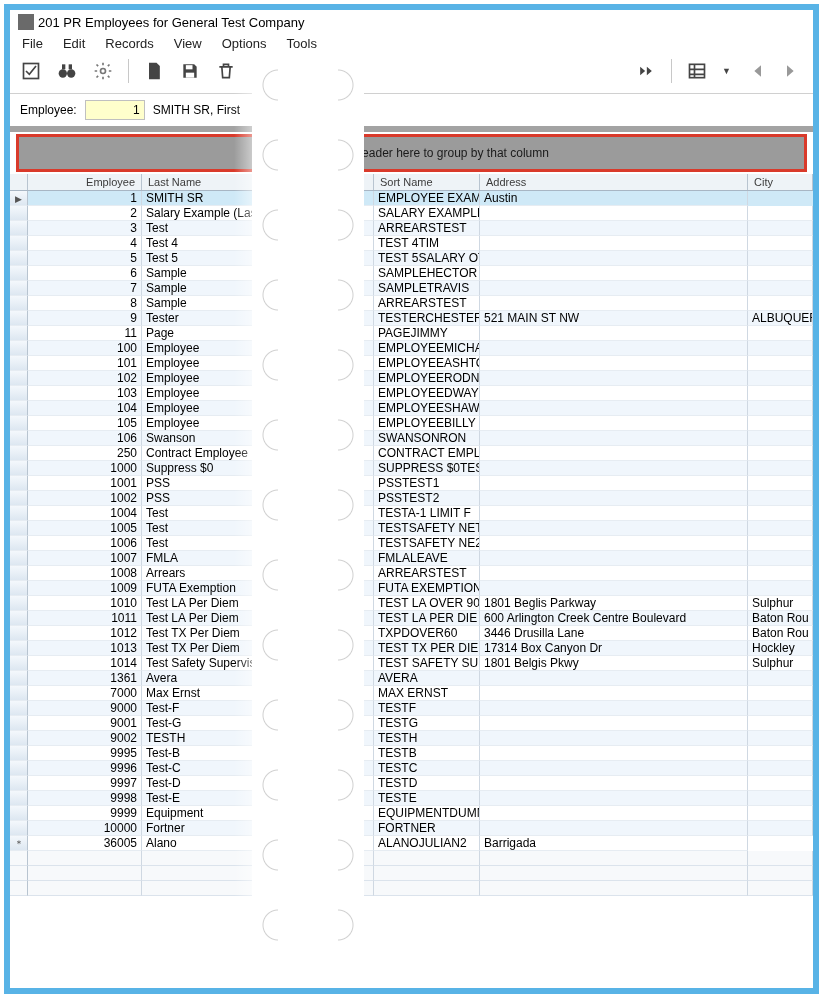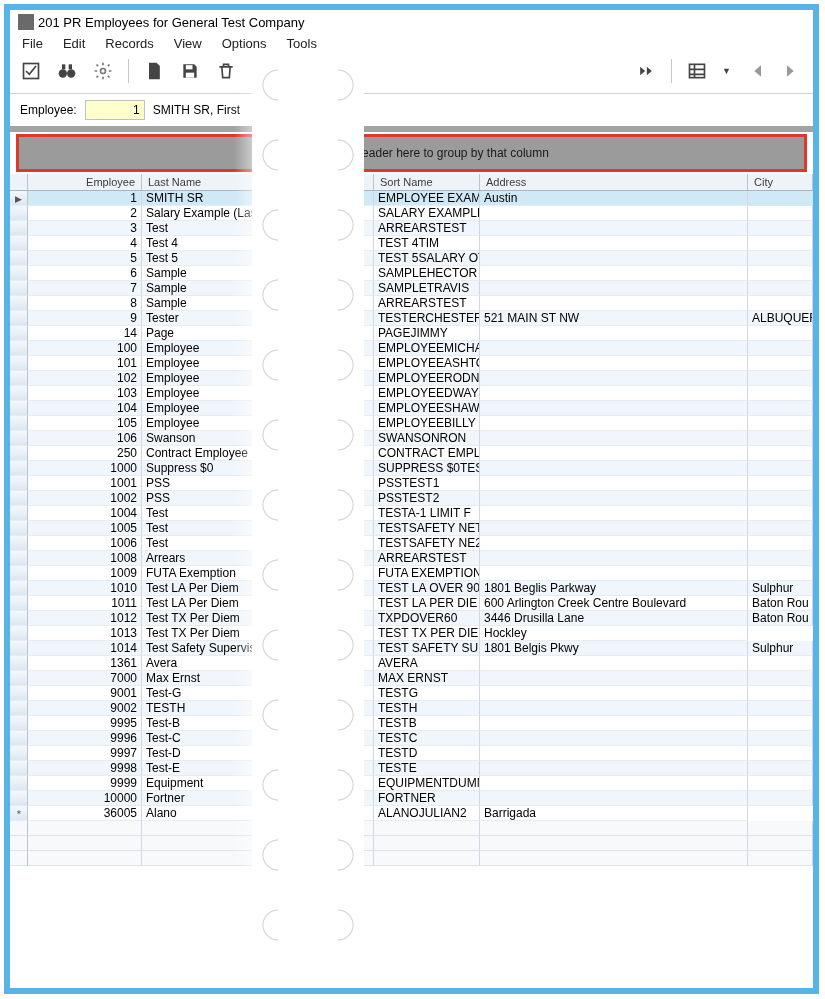--- a/index.html
+++ b/index.html
@@ -341,21 +341,21 @@
         <div class="rowhandle"></div>
         <div class="cell-emp">9</div>
         <div>Tester</div>
         <div></div>
         <div>TESTERCHESTER</div>
         <div>521 MAIN ST NW</div>
         <div>ALBUQUER</div>
       </div>
       <div class="grid-row">
         <div class="rowhandle"></div>
-        <div class="cell-emp">14</div>
+        <div class="cell-emp">11</div>
         <div>Page</div>
         <div></div>
         <div>PAGEJIMMY</div>
         <div></div>
         <div></div>
       </div>
       <div class="grid-row">
         <div class="rowhandle"></div>
         <div class="cell-emp">100</div>
         <div>Employee</div>
@@ -471,20 +471,29 @@
         <div>TESTSAFETY NET</div>
         <div></div>
         <div></div>
       </div>
       <div class="grid-row">
         <div class="rowhandle"></div>
         <div class="cell-emp">1006</div>
         <div>Test</div>
         <div></div>
         <div>TESTSAFETY NE2</div>
+        <div></div>
+        <div></div>
+      </div>
+      <div class="grid-row">
+        <div class="rowhandle"></div>
+        <div class="cell-emp">1007</div>
+        <div>FMLA</div>
+        <div></div>
+        <div>FMLALEAVE</div>
         <div></div>
         <div></div>
       </div>
       <div class="grid-row">
         <div class="rowhandle"></div>
         <div class="cell-emp">1008</div>
         <div>Arrears</div>
         <div></div>
         <div>ARREARSTEST</div>
         <div></div>
@@ -525,20 +534,21 @@
         <div>TXPDOVER60</div>
         <div>3446 Drusilla Lane</div>
         <div>Baton Rou</div>
       </div>
       <div class="grid-row">
         <div class="rowhandle"></div>
         <div class="cell-emp">1013</div>
         <div>Test TX Per Diem</div>
         <div></div>
         <div>TEST TX PER DIE</div>
+        <div>17314 Box Canyon Dr</div>
         <div>Hockley</div>
       </div>
       <div class="grid-row">
         <div class="rowhandle"></div>
         <div class="cell-emp">1014</div>
         <div>Test Safety Supervisor</div>
         <div></div>
         <div>TEST SAFETY SUP</div>
         <div>1801 Belgis Pkwy</div>
         <div>Sulphur</div>
@@ -556,20 +566,29 @@
         <div class="rowhandle"></div>
         <div class="cell-emp">7000</div>
         <div>Max Ernst</div>
         <div></div>
         <div>MAX ERNST</div>
         <div></div>
         <div></div>
       </div>
       <div class="grid-row">
         <div class="rowhandle"></div>
+        <div class="cell-emp">9000</div>
+        <div>Test-F</div>
+        <div></div>
+        <div>TESTF</div>
+        <div></div>
+        <div></div>
+      </div>
+      <div class="grid-row">
+        <div class="rowhandle"></div>
         <div class="cell-emp">9001</div>
         <div>Test-G</div>
         <div></div>
         <div>TESTG</div>
         <div></div>
         <div></div>
       </div>
       <div class="grid-row">
         <div class="rowhandle"></div>
         <div class="cell-emp">9002</div>

